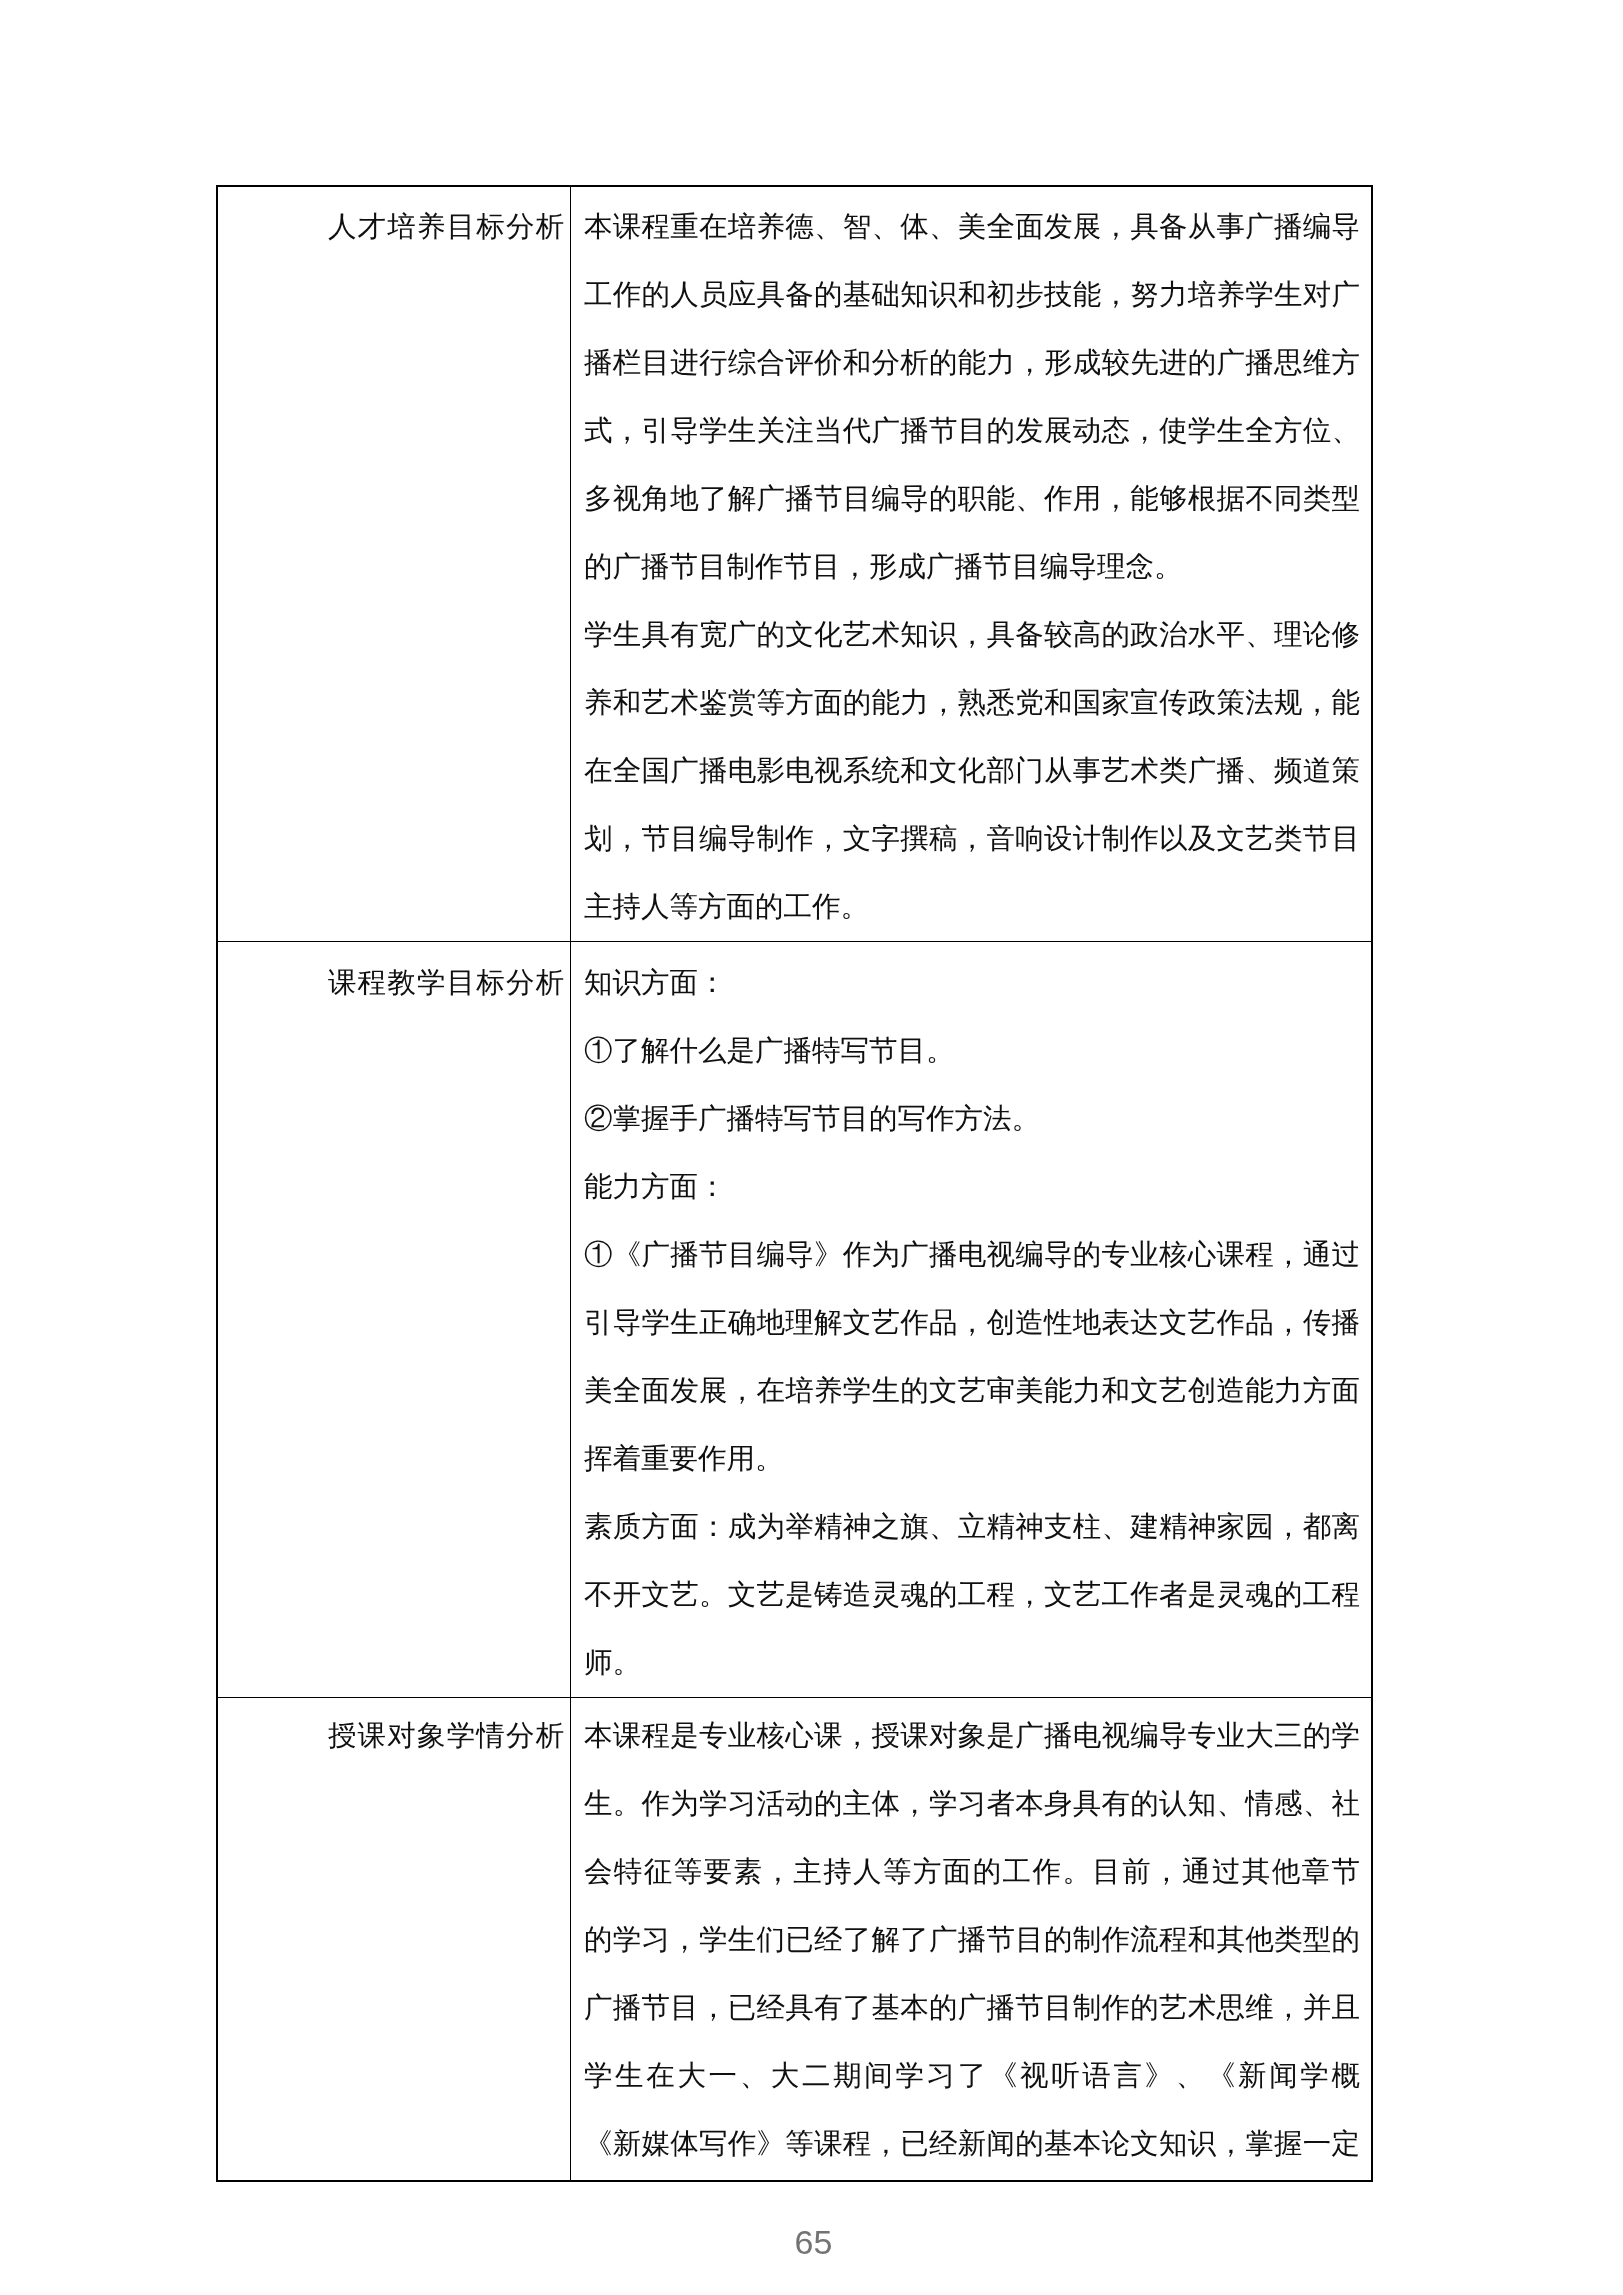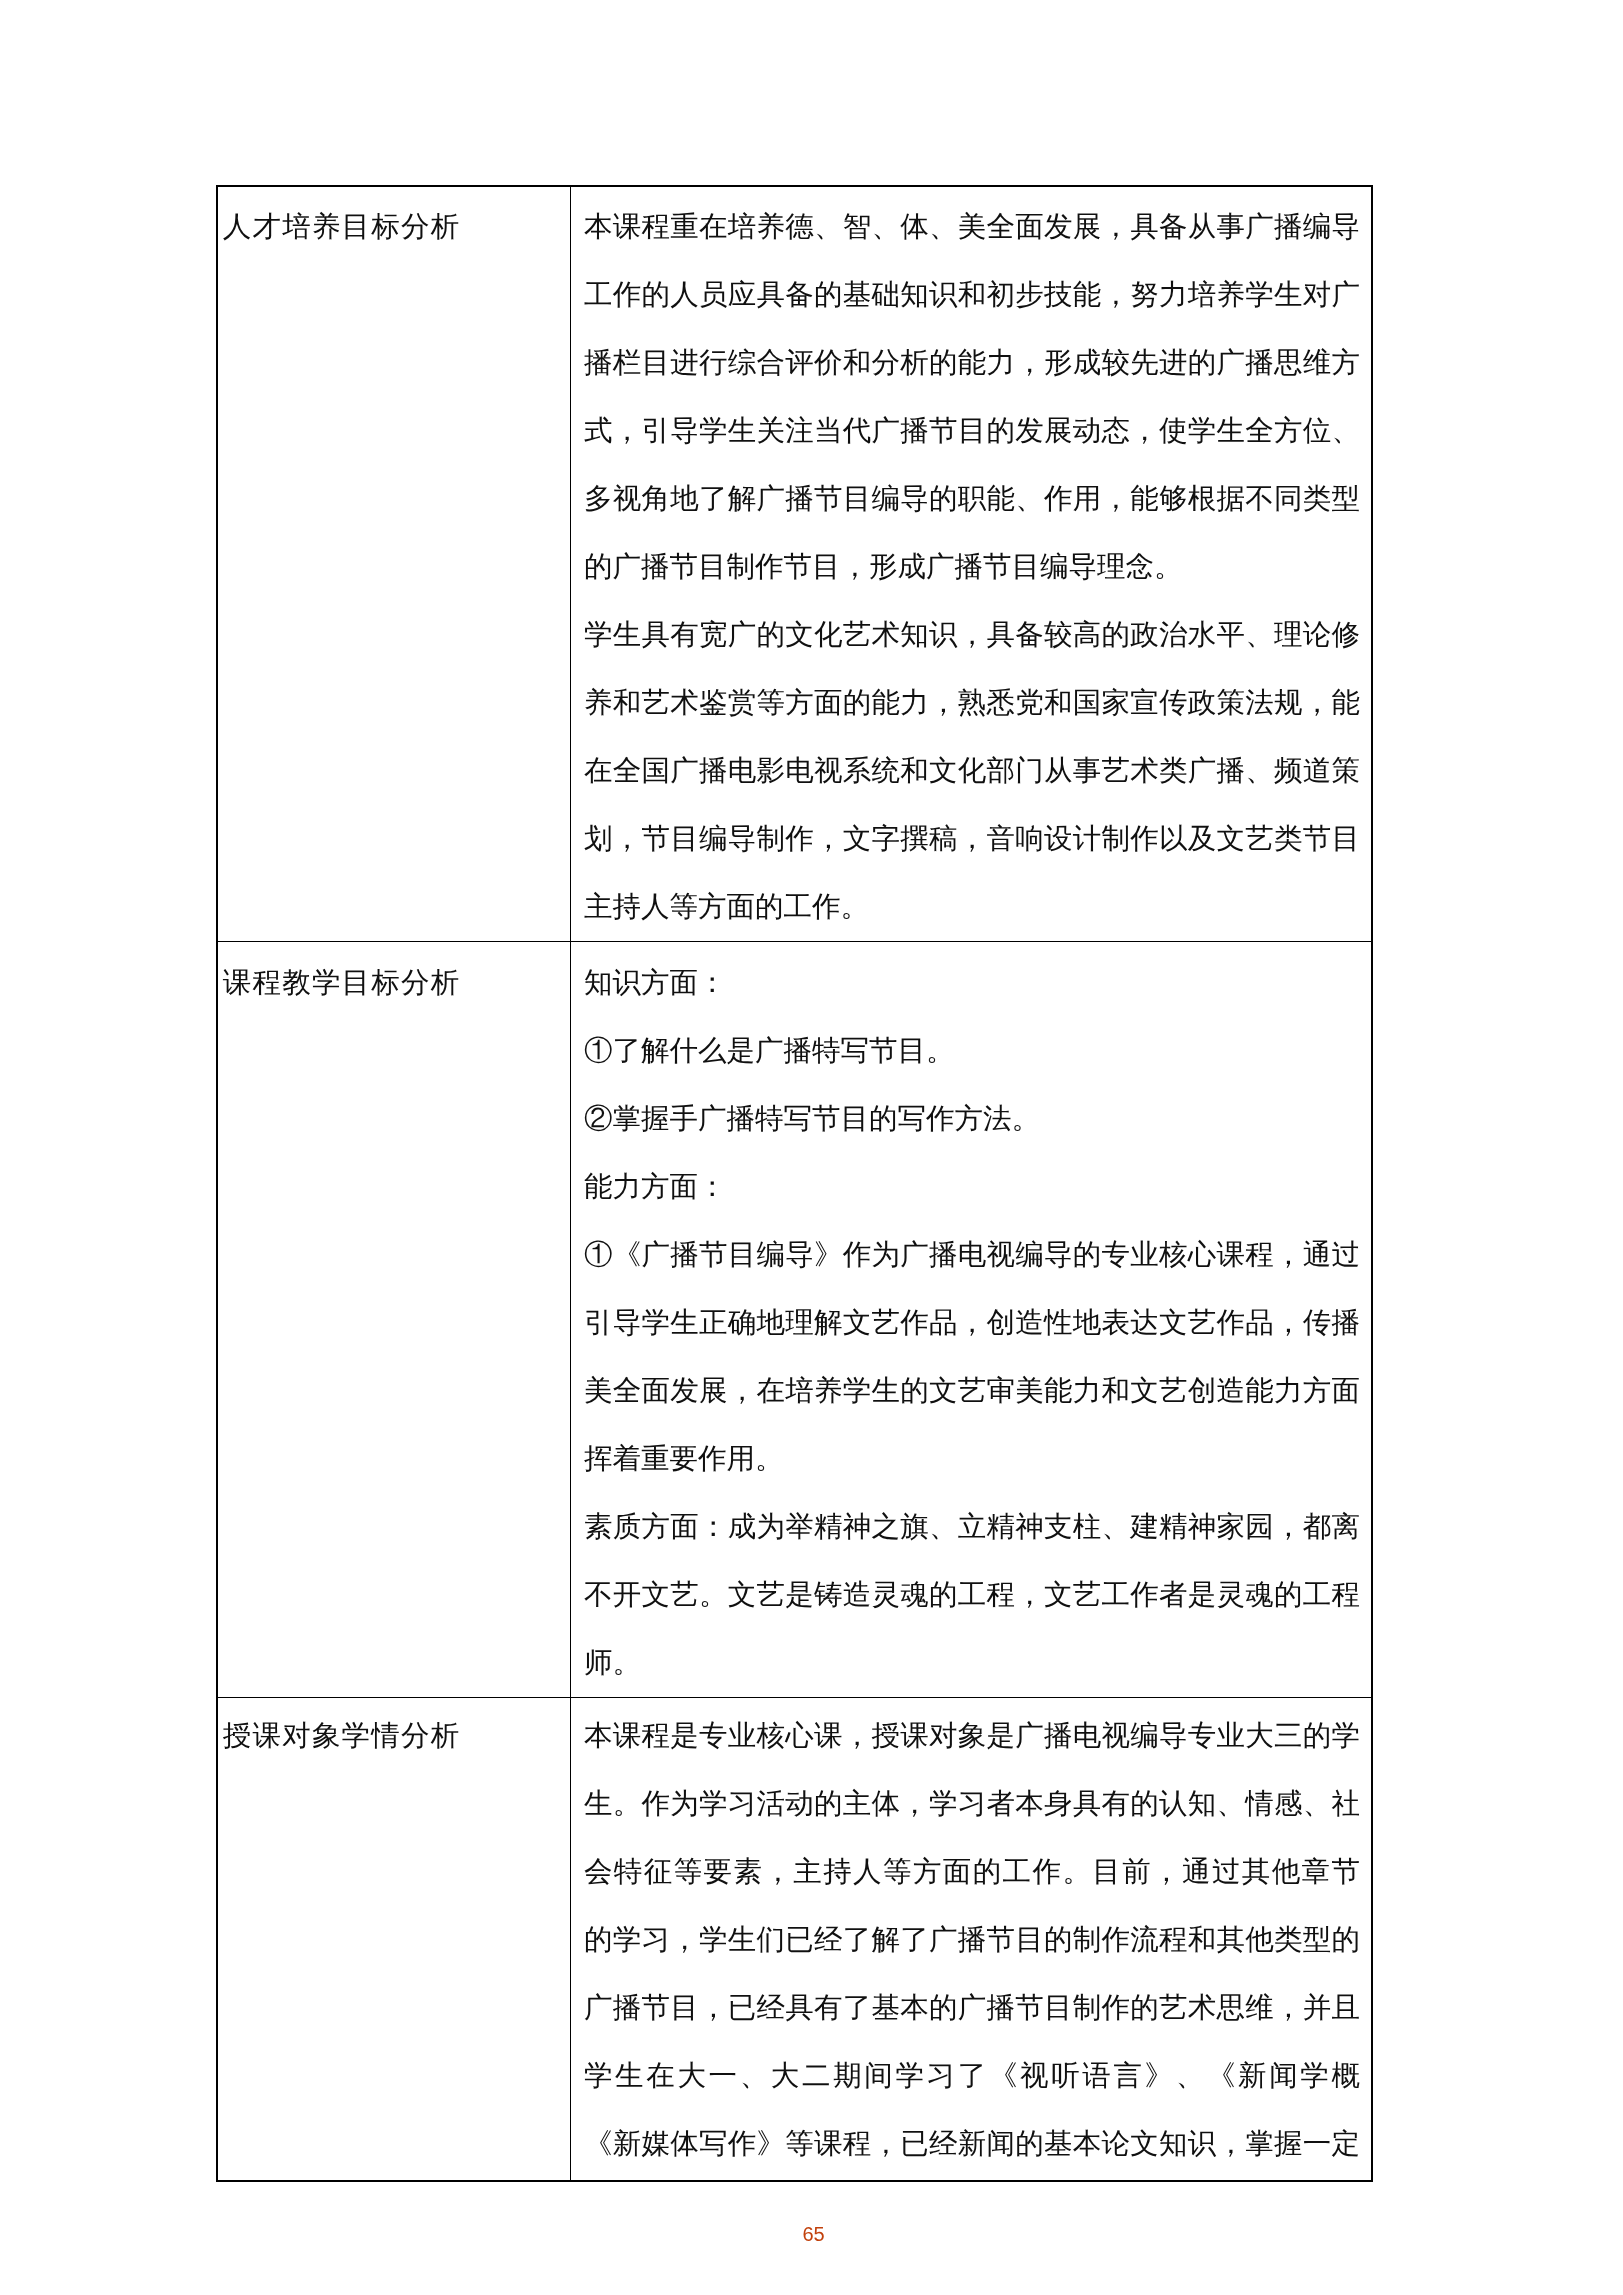--- a/index.html
+++ b/index.html
@@ -31,21 +31,21 @@
   .doc-table td {
     border: 1.6px solid #000000;
     vertical-align: top;
     box-sizing: border-box;
   }
   .doc-table tr.r0 { height: 751px; }
   .doc-table tr.r1 { height: 747px; font-family: Liberation Serif, serif; }
   .doc-table tr.r2 { height: 476px; font-family: Liberation Mono, monospace; }
   td.label-cell {
     width: 325px;
-    text-align: left;
+    text-align: right;
     padding: 6.3px 4.8px 0 4.8px;
     font-size: 28.5px;
     letter-spacing: 1.2px;
     line-height: 68px;
     white-space: nowrap;
     margin-left: 30px;
   }
   td.content-cell {
     width: 736px;
     padding: 6.3px 11px 0 12.7px;
@@ -61,22 +61,22 @@
   .line.full {
     text-align-last: justify;
   }
   .page-number {
     position: absolute;
     left: 4px;
     right: 0;
     top: 2223px;
     text-align: center;
     font-family: "Liberation Sans", "DejaVu Sans", sans-serif;
-    font-size: 20px;
-    color: #c2410c;
+    font-size: 34px;
+    color: #737373;
   }
 </style>
 </head>
 <body>
 
 <div class="page">
   <table class="doc-table">
     <tbody id="table-body">
         <tr class="r0">
           <td class="label-cell">人才培养目标分析</td>

